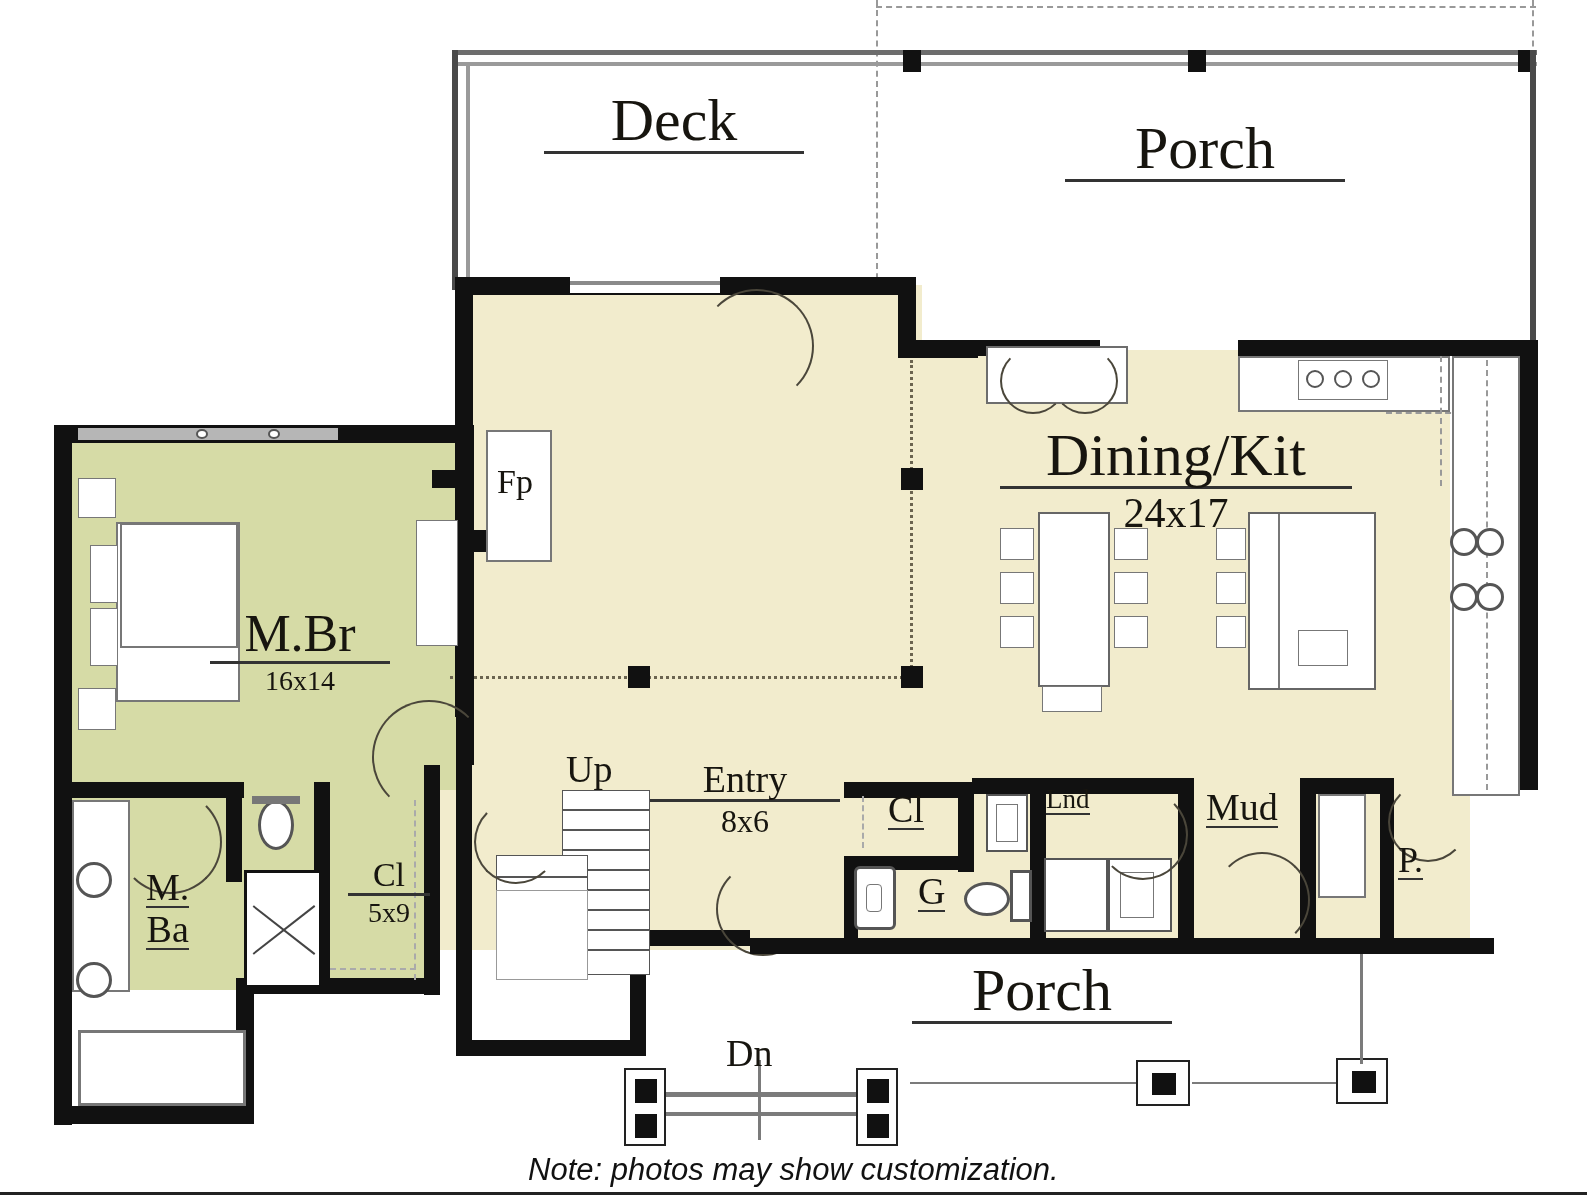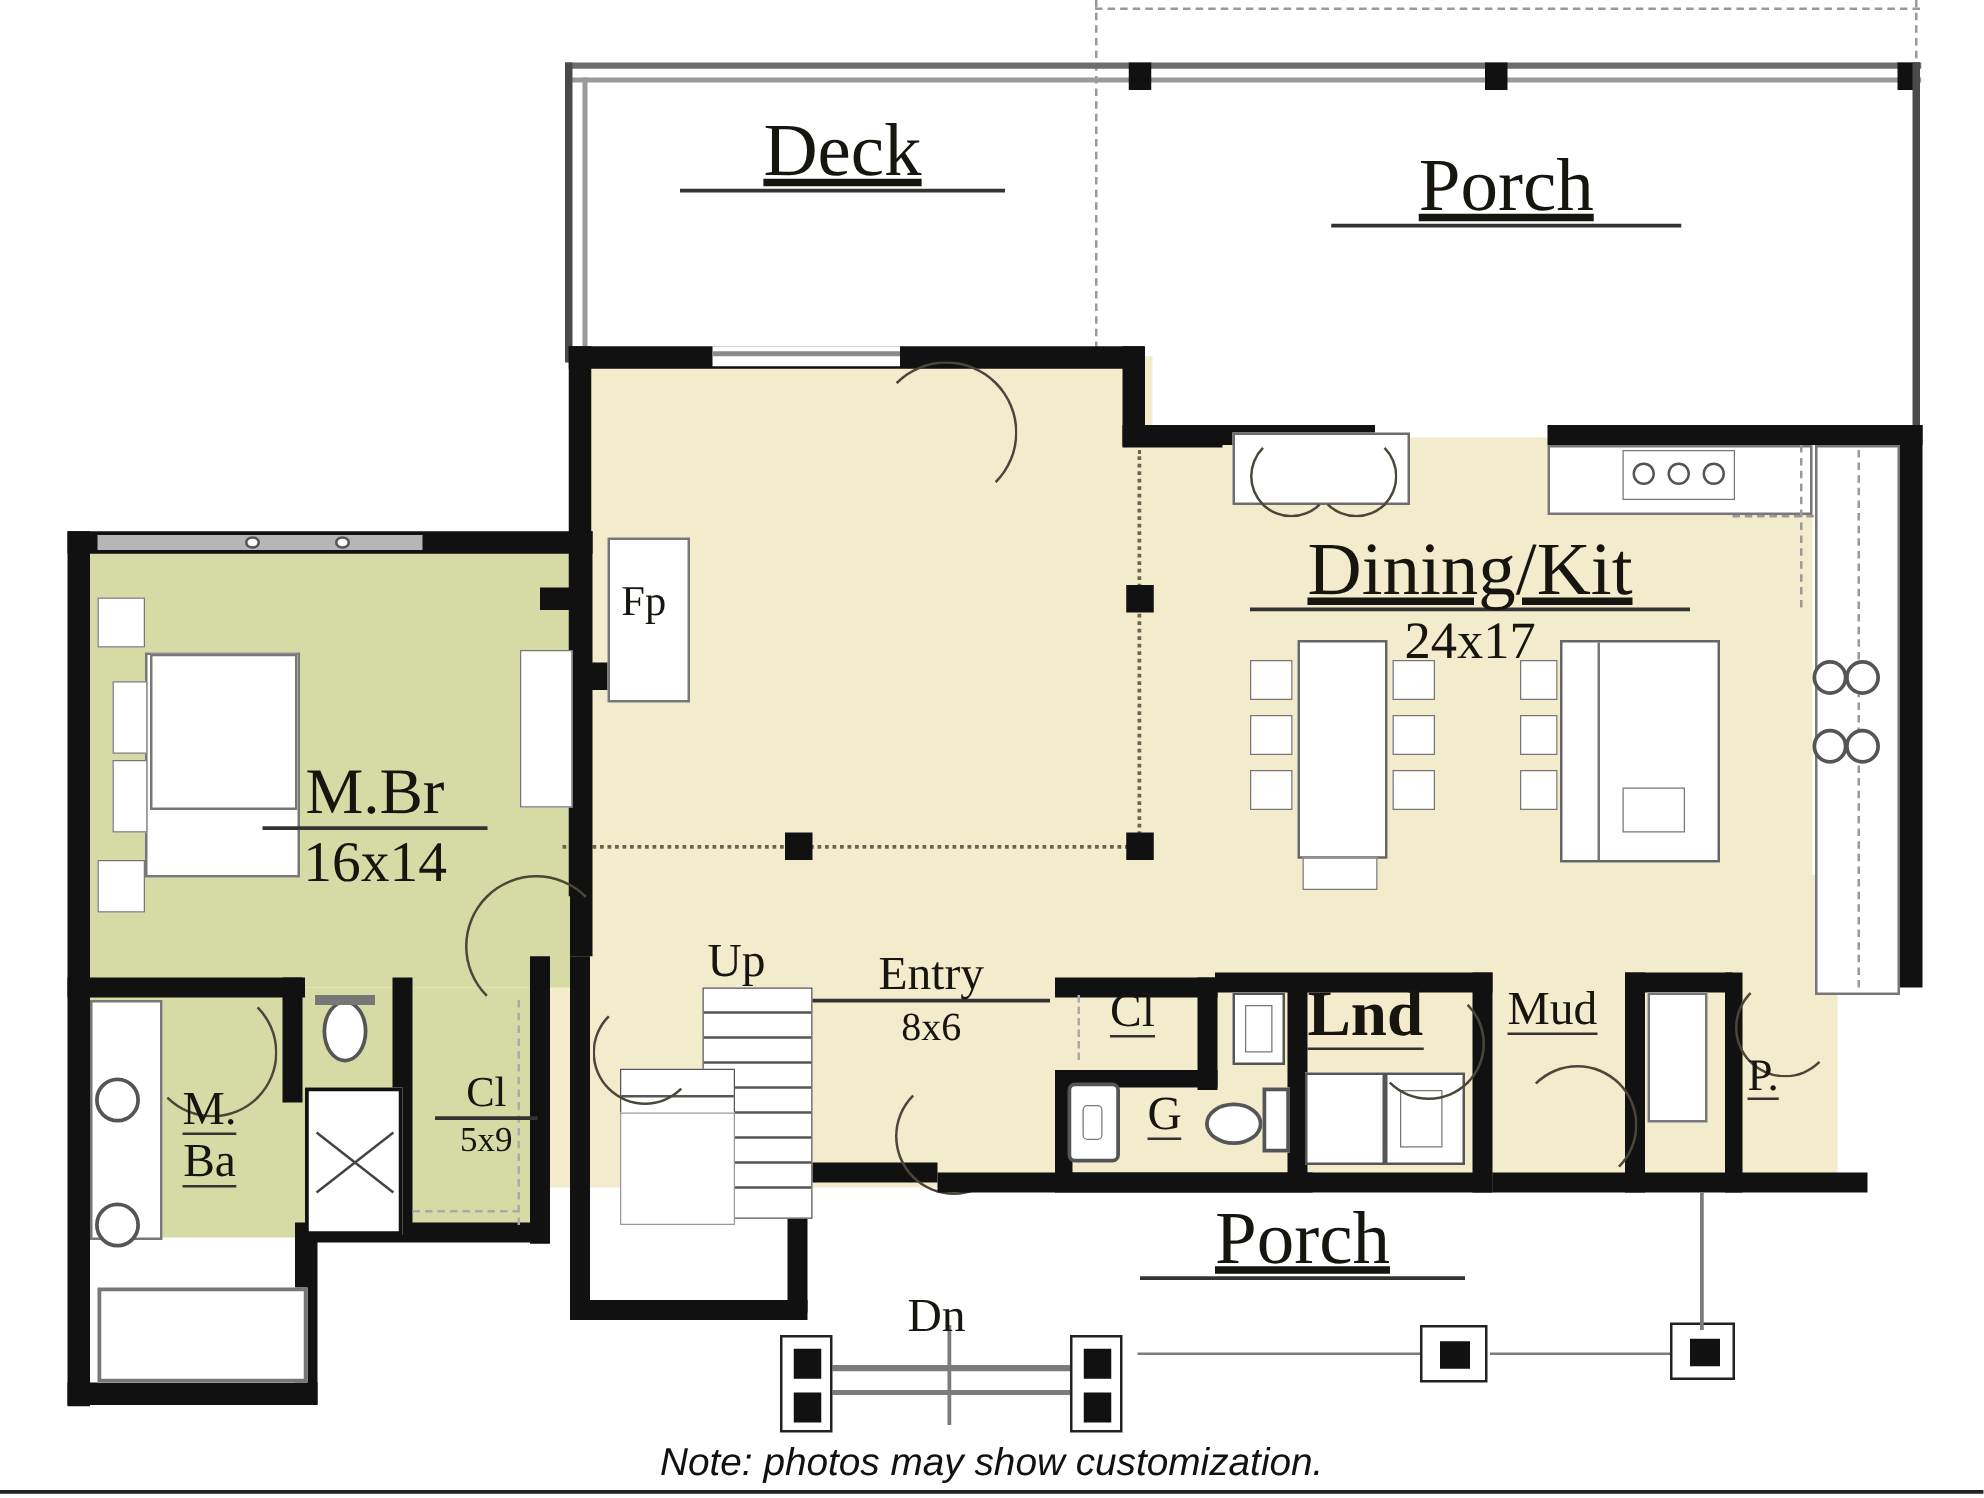--- a/index.html
+++ b/index.html
@@ -28,24 +28,24 @@
   .swing{position:absolute;border:2.5px solid #4a463a;border-radius:50%;background:transparent;}
   .xbox{position:absolute;background:#fff;border:3px solid #111;box-sizing:border-box;}
   .xbox:before,.xbox:after{content:"";position:absolute;left:-2px;top:50%;width:108%;height:2px;background:#444;transform-origin:center;}
   .xbox:before{transform:rotate(38deg);}
   .xbox:after{transform:rotate(-38deg);}
 
   
   .lbl{position:absolute;text-align:center;color:#17150f;line-height:1.0;white-space:nowrap;}
   .lbl .nm{display:block;border-bottom:3px solid #333;padding:0 4px 1px 4px;}
   .lbl .dm{display:block;margin-top:3px;}
-  .big .nm{font-size:60px;text-decoration:underline;}
+  .big .nm{font-size:60px;}
   .big .dm{font-size:42px;}
   .mid .nm{font-size:52px;}
-  .mid .dm{font-size:46px;}
+  .mid .dm{font-size:28px;}
   .sm .nm{font-size:38px;}
   .sm .dm{font-size:32px;}
   .xs .nm{font-size:34px;}
   .xs .dm{font-size:28px;}
   .plain{position:absolute;color:#17150f;white-space:nowrap;line-height:1;}
   .ul{border-bottom:2.5px solid #333;}
   .note{position:absolute;font-family:"Liberation Sans",sans-serif;font-style:italic;font-size:31px;color:#111;white-space:nowrap;}
   .hr{position:absolute;background:#222;height:3px;}
   .stairtreads{position:absolute;background:#ffffff;border:1.5px solid #555;box-sizing:border-box;}
   .tread{position:absolute;height:2px;background:#555;left:0;right:0;}
@@ -251,21 +251,21 @@
 
   <div class="wall" style="left:972px;top:778px;width:222px;height:16px;"></div>
   <div class="wall" style="left:1178px;top:778px;width:16px;height:176px;"></div>
   <div class="wall" style="left:1044px;top:938px;width:150px;height:16px;"></div>
   <div class="box" style="left:986px;top:794px;width:42px;height:58px;border:2px solid #555;"></div>
   <div class="boxthin" style="left:996px;top:804px;width:22px;height:38px;"></div>
   <div class="box" style="left:1044px;top:858px;width:64px;height:74px;border:2px solid #555;"></div>
   <div class="box" style="left:1108px;top:858px;width:64px;height:74px;border:2px solid #555;"></div>
   <div class="boxthin" style="left:1120px;top:872px;width:34px;height:46px;"></div>
   <div class="swing" style="left:1098px;top:790px;width:86px;height:86px;border-color:transparent;border-bottom-color:#4a463a;border-right-color:#4a463a;"></div>
-  <div class="plain ul" style="left:1046px;top:786px;font-size:52px;font-weight:bold;">Lnd</div>
+  <div class="plain ul" style="left:1046px;top:786px;font-size:27px;">Lnd</div>
 
   <div class="wall" style="left:1300px;top:778px;width:16px;height:176px;"></div>
   <div class="wall" style="left:1300px;top:778px;width:86px;height:16px;"></div>
   <div class="wall" style="left:1194px;top:938px;width:300px;height:16px;"></div>
   <div class="box" style="left:1318px;top:794px;width:48px;height:104px;border:2px solid #777;"></div>
   <div class="swing" style="left:1214px;top:852px;width:92px;height:92px;border-color:transparent;border-top-color:#4a463a;border-right-color:#4a463a;"></div>
   <div class="plain ul" style="left:1206px;top:788px;font-size:38px;">Mud</div>
 
   <div class="wall" style="left:1380px;top:778px;width:14px;height:176px;"></div>
   <div class="swing" style="left:1388px;top:782px;width:76px;height:76px;border-color:transparent;border-bottom-color:#4a463a;border-left-color:#4a463a;"></div>

